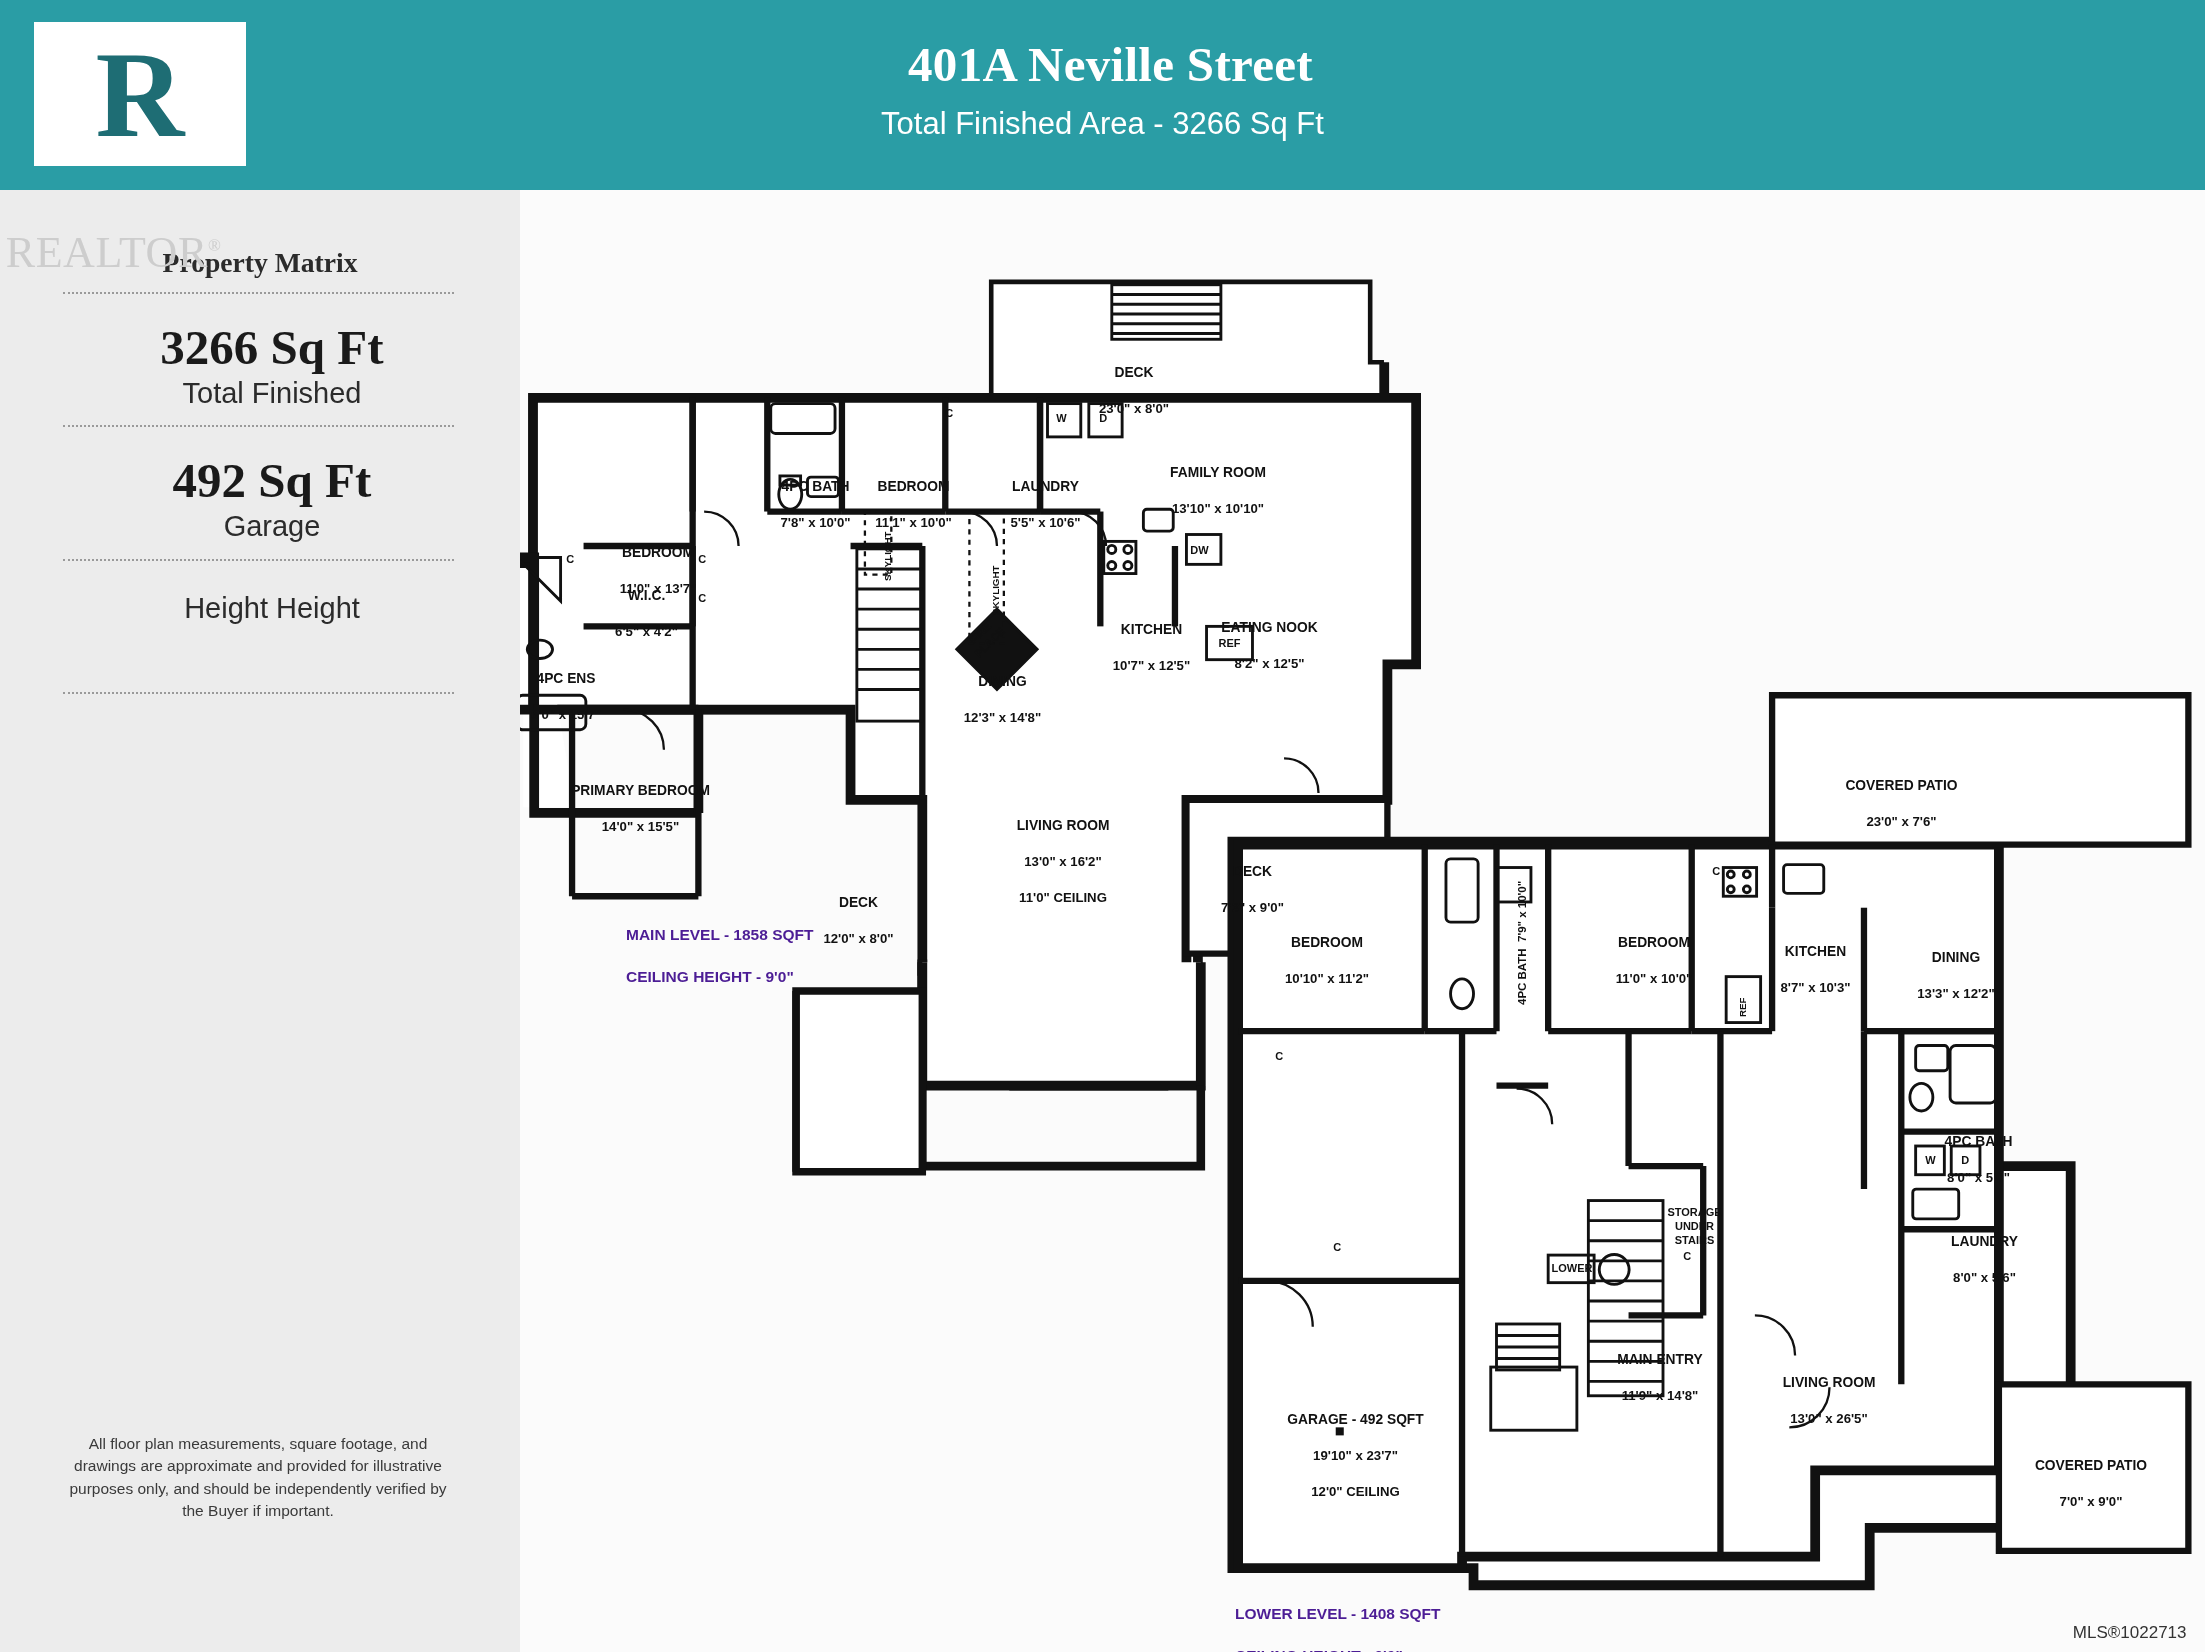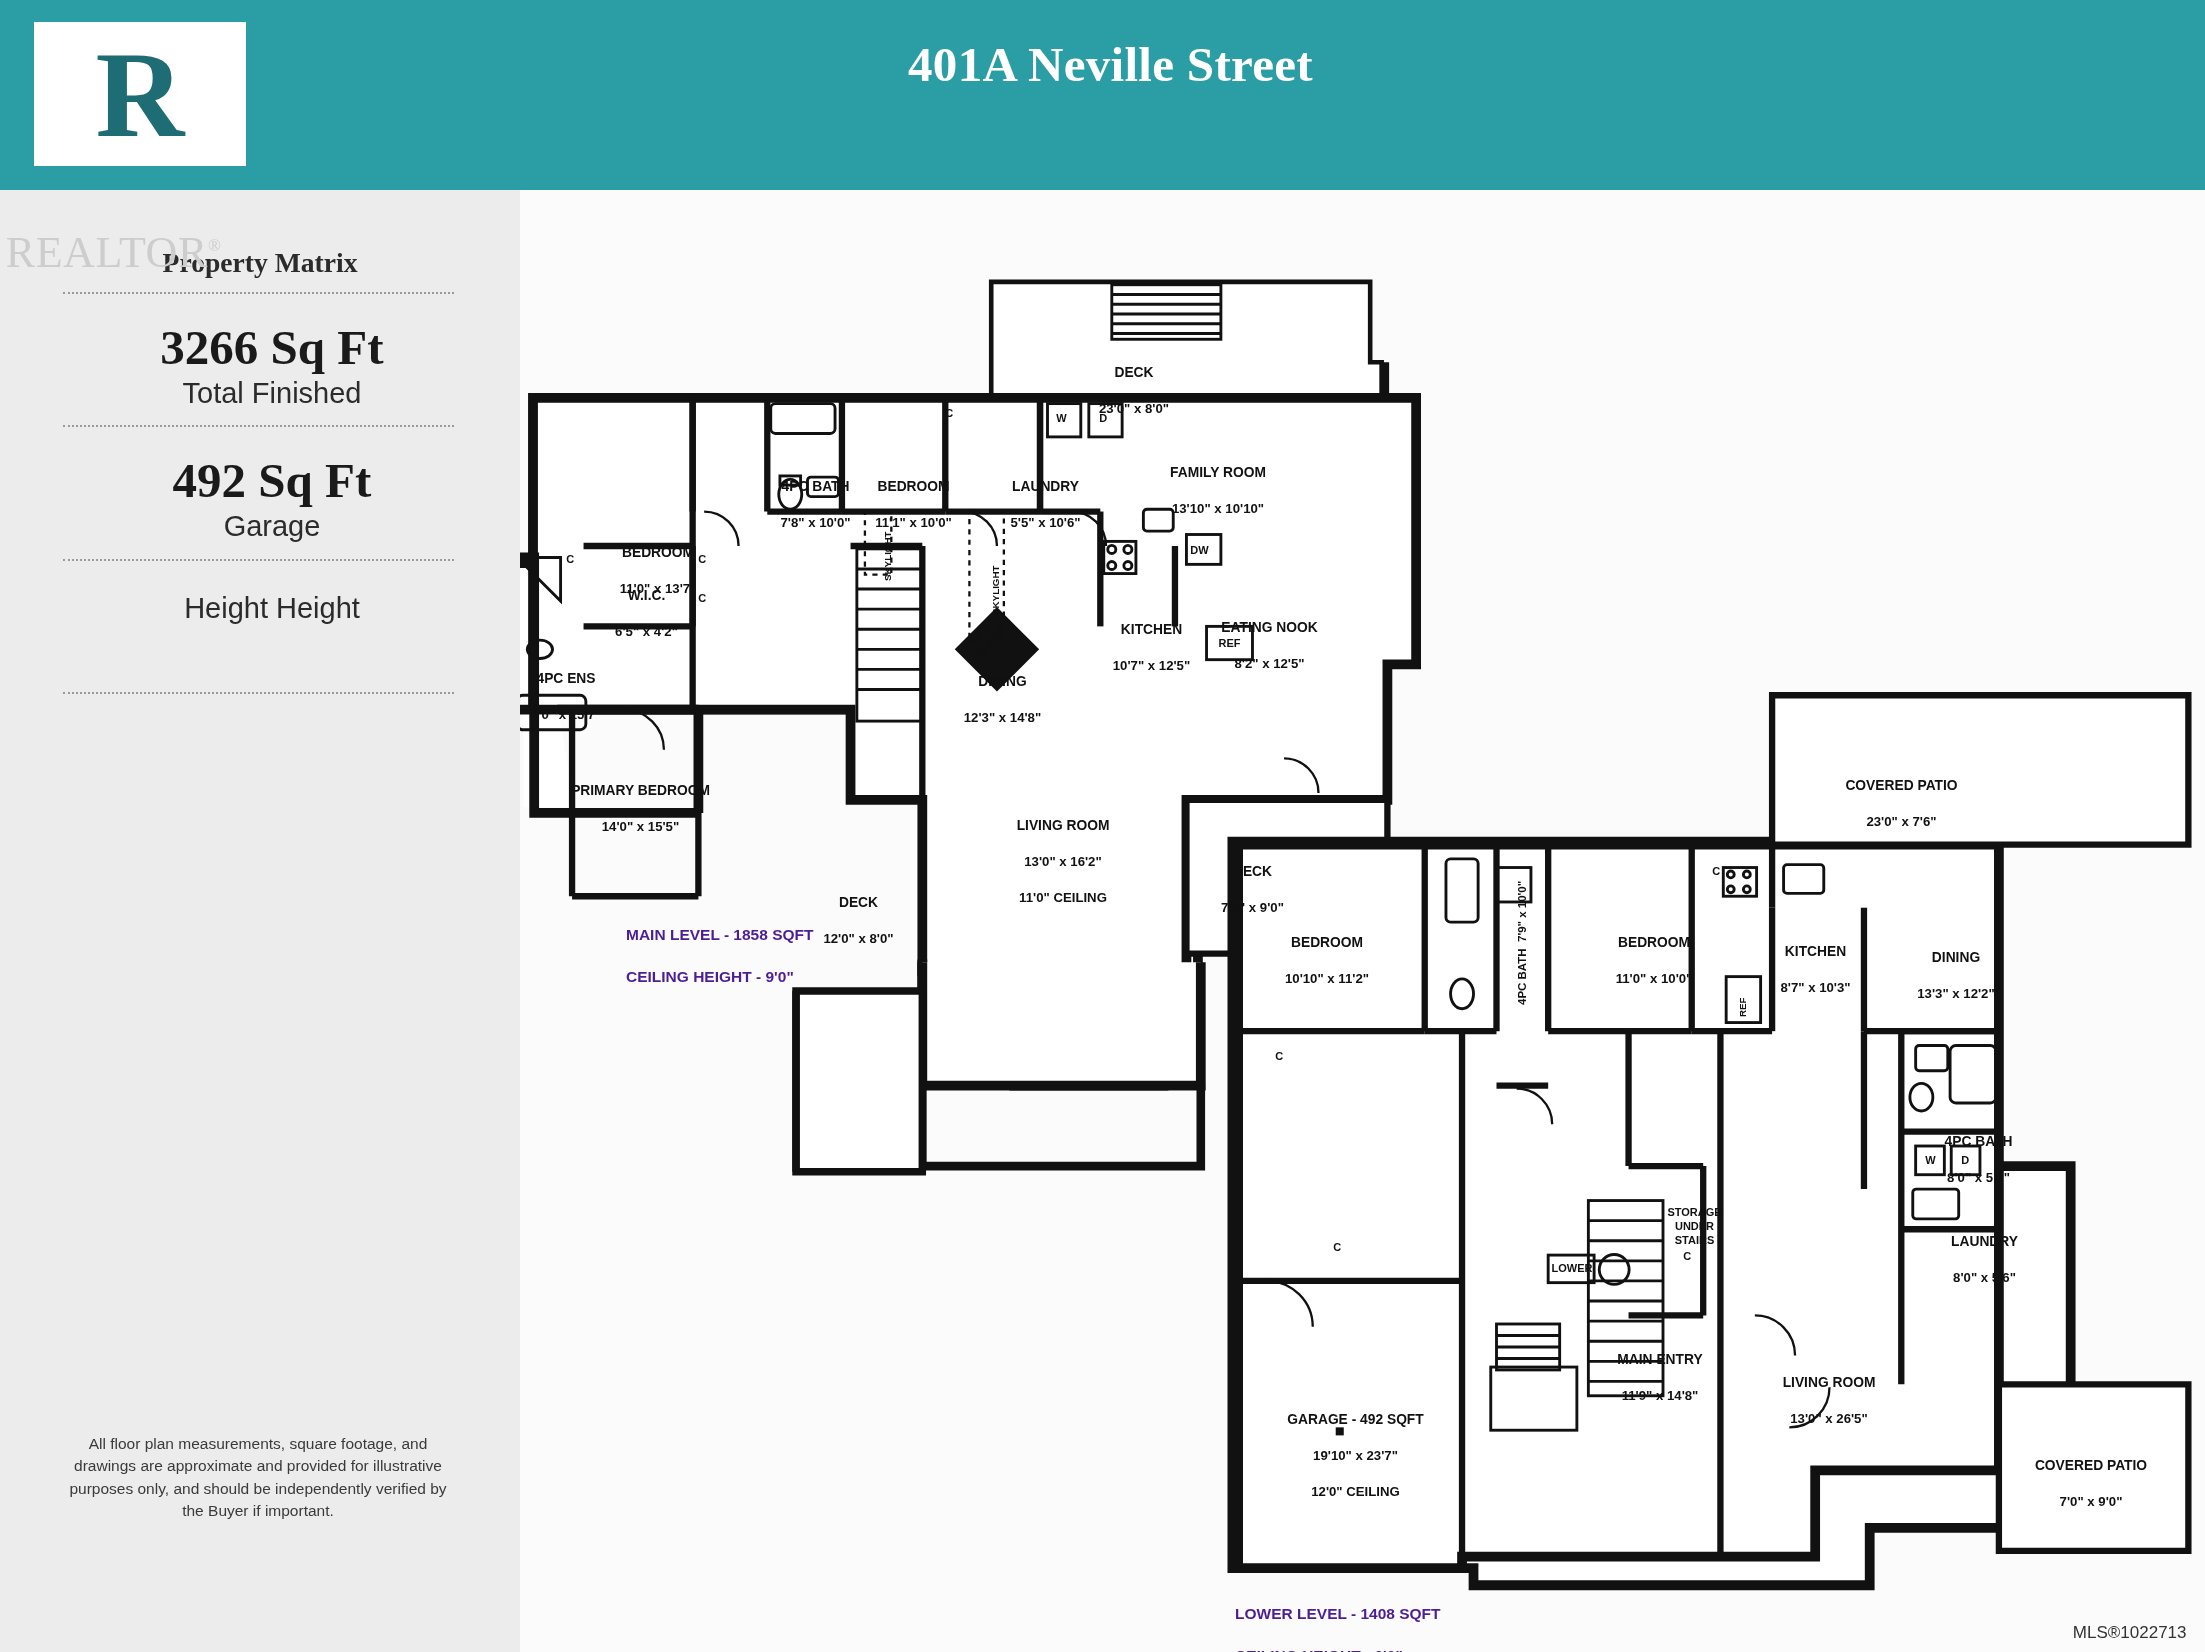--- a/index.html
+++ b/index.html
@@ -41,20 +41,21 @@
   svg.planvec{position:absolute;left:0;top:0;width:1686px;height:1463px;}
 </style>
 </head>
 <body>
 
 <div id="header">
   <div id="logo-box">
     <span id="logo-r">R</span>
   </div>
   <div id="header-title">401A Neville Street</div>
+  <div id="header-sub">Total Finished Area - 3266 Sq Ft</div>
 </div>
 
 <div id="sidebar">
   <div id="pm-title">Property Matrix</div>
   <div id="realtor-wm">
     <span>REALTOR</span><sup>®</sup>
   </div>
 
   <div class="dotline" style="top:102px;"></div>
 

